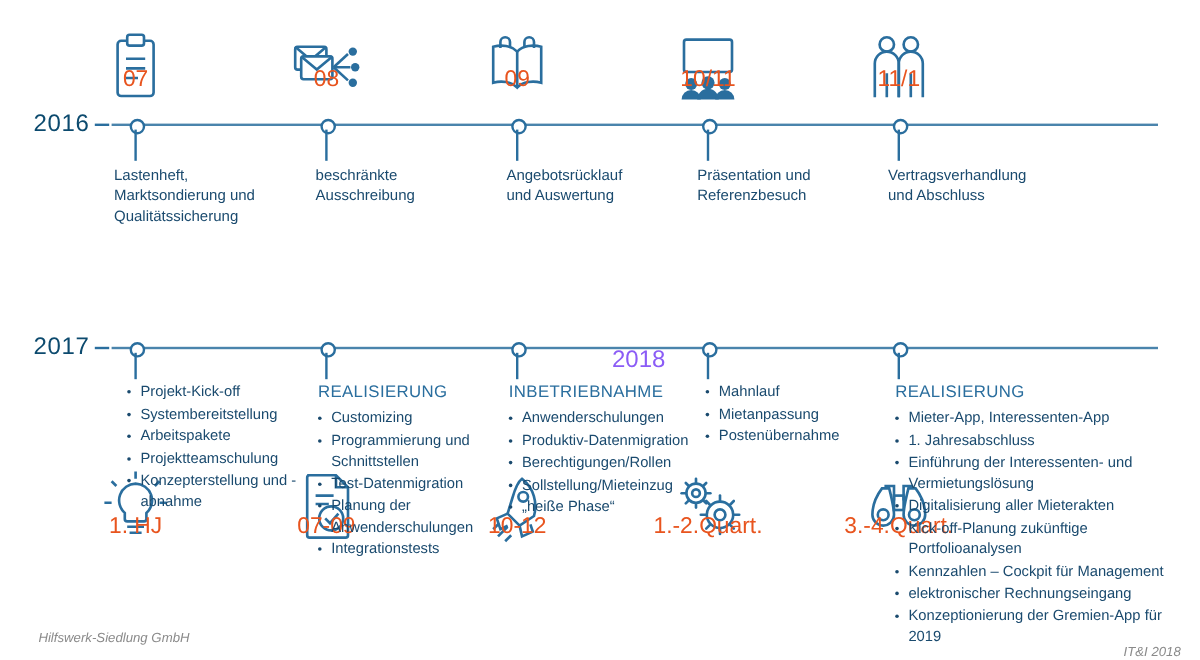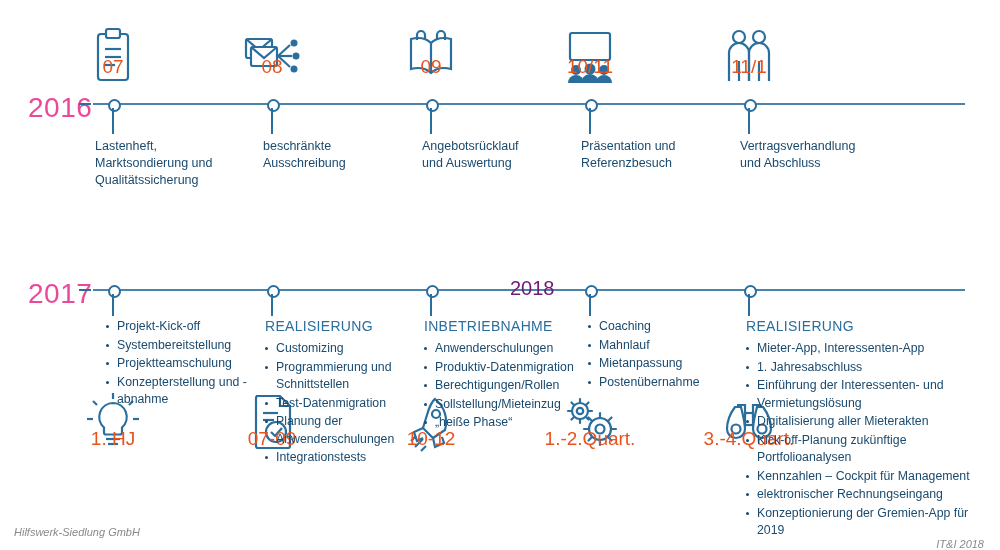--- a/index.html
+++ b/index.html
@@ -34,32 +34,32 @@
     position: absolute;
     height: 2px;
     background: #2a6e9e;
     opacity: .85;
   }
   .axis-2016 { left: 93px; top: 103px; width: 872px; }
   .axis-2017 { left: 93px; top: 104px; width: 872px; }
 
   .year {
     position: absolute;
-    font-size: 28px;
-    color: #ec4899;
+    font-size: 20px;
+    color: #0c4a6e;
     letter-spacing: .5px;
   }
   .year-2016 { left: 28px; top: 92px; }
   .year-2017 { left: 28px; top: 93px; }
   .year-2018 {
     position: absolute;
     left: 510px;
-    top: 92px;
+    top: 104px;
     font-size: 20px;
-    color: #701a75;
+    color: #8b5cf6;
     text-align: right;
   }
 
   .year-dash {
     position: absolute;
     width: 12px;
     height: 2px;
     background: #2a6e9e;
   }
   .dash-2016 { left: 79px; top: 103px; }
@@ -152,21 +152,21 @@
     top: 7px;
     width: 3px;
     height: 3px;
     border-radius: 50%;
     background: #1a4a6e;
   }
 
   
   .footer-left {
     position: absolute;
-    left: 14px;
+    left: 32px;
     bottom: 12px;
     font-size: 11px;
     font-style: italic;
     color: #8a8a8a;
   }
   .footer-right {
     position: absolute;
     right: 16px;
     bottom: 0;
     font-size: 11px;
@@ -392,20 +392,21 @@
       <div class="label-num label-num-2017">3.-4.Quart.</div>
       <div class="dot dot-2017"></div>
       <div class="tick tick-2017"></div>
     </div>
   </div>
 
   <div class="phase" style="left:106px; width:160px">
     <ul>
       <li>Projekt-Kick-off</li>
       <li>Systembereitstellung</li>
+      <li>Arbeitspakete</li>
       <li>Projektteamschulung</li>
       <li>Konzepterstellung und -abnahme</li>
     </ul>
   </div>
 
   <div class="phase" style="left:265px; width:160px">
     <div class="phase-title">REALISIERUNG</div>
     <ul>
       <li>Customizing</li>
       <li>Programmierung und Schnittstellen</li>
@@ -421,21 +422,20 @@
       <li>Anwenderschulungen</li>
       <li>Produktiv-Datenmigration</li>
       <li>Berechtigungen/Rollen</li>
       <li>Sollstellung/Mieteinzug</li>
       <li>„heiße Phase“</li>
     </ul>
   </div>
 
   <div class="phase" style="left:588px; width:150px">
     <ul>
-      <li>Coaching</li>
       <li>Mahnlauf</li>
       <li>Mietanpassung</li>
       <li>Postenübernahme</li>
     </ul>
   </div>
 
   <div class="phase" style="left:746px; width:242px">
     <div class="phase-title">REALISIERUNG</div>
     <ul>
       <li>Mieter-App, Interessenten-App</li>

